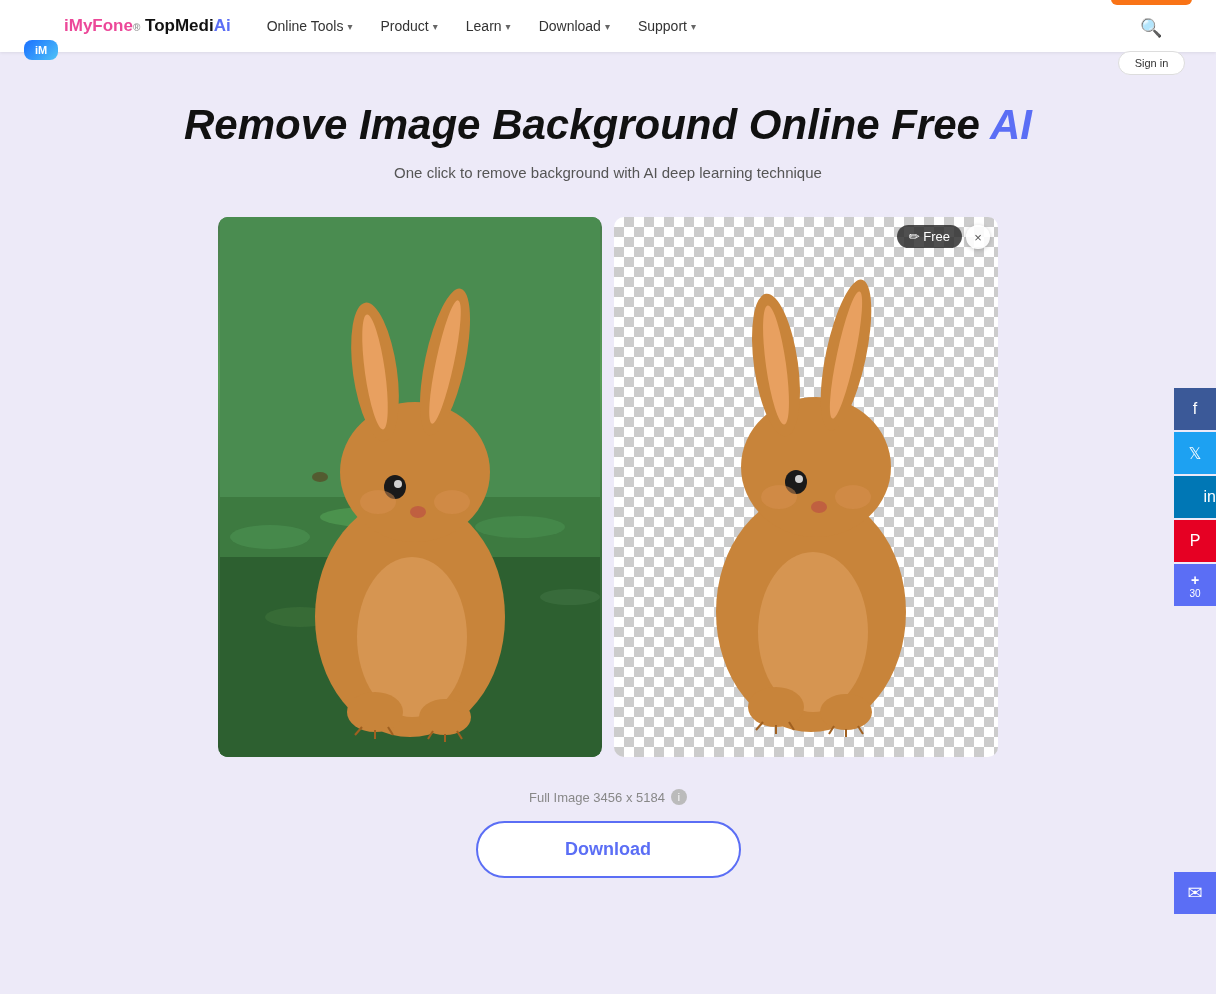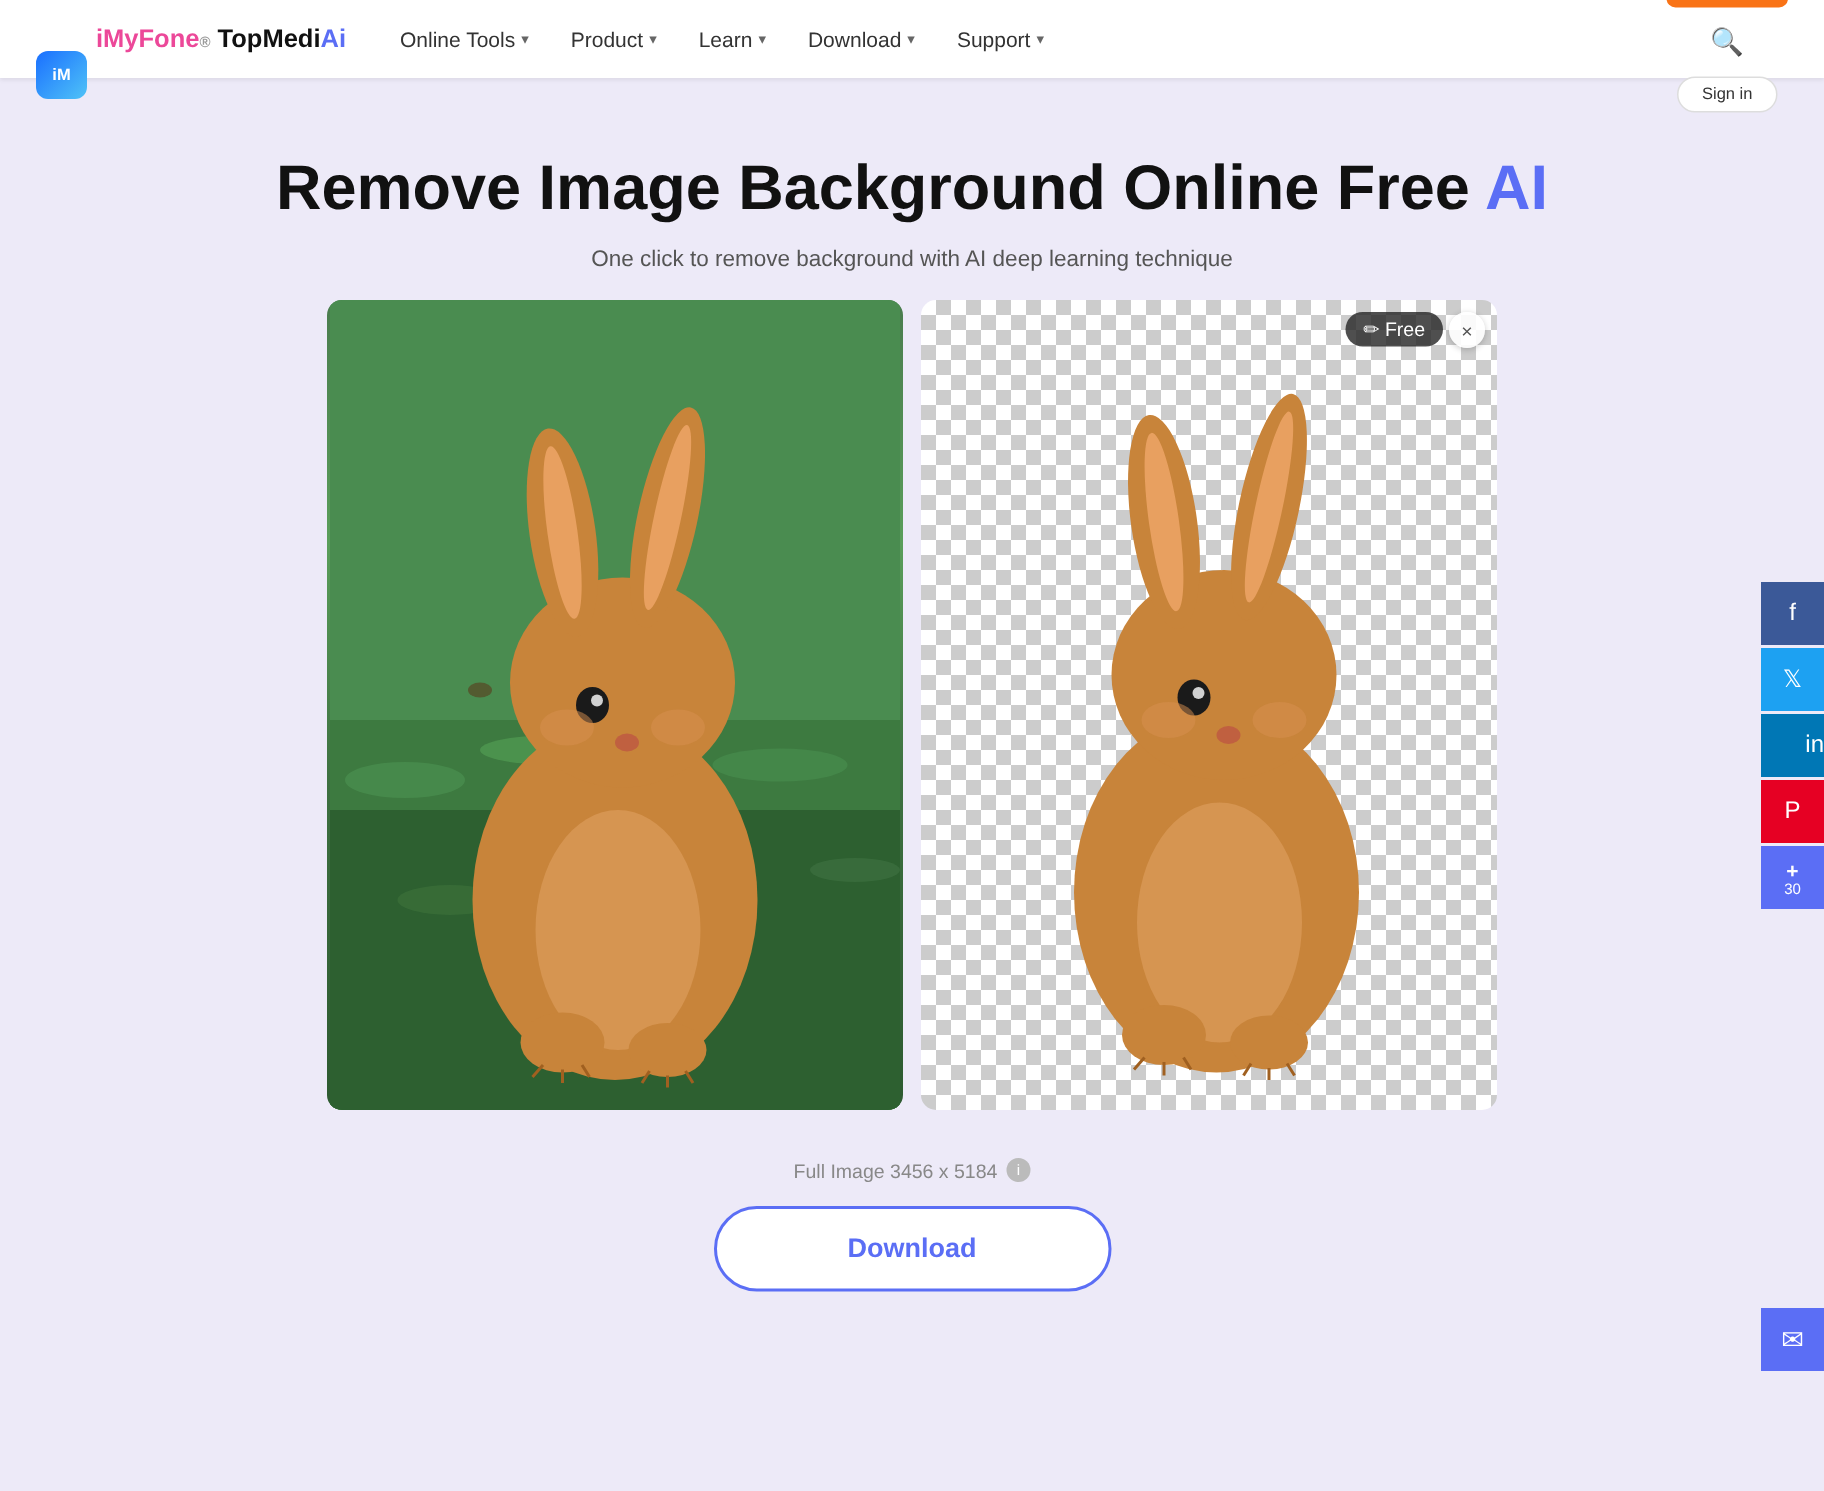--- a/index.html
+++ b/index.html
@@ -18,21 +18,21 @@
       z-index: 10;
     }
     .logo-area {
       display: flex;
       align-items: center;
       gap: 6px;
       margin-right: 16px;
     }
     .logo-icon {
       width: 34px;
-      height: 32px;
+      height: 20px;
       background: linear-gradient(135deg, #1a6fff, #4fc3f7);
       border-radius: 8px;
       display: flex;
       align-items: center;
       justify-content: center;
       color: white;
       font-size: 11px;
       font-weight: bold;
       margin-top: 48px;
     }
@@ -106,28 +106,29 @@
       min-height: 942px;
     }
 
     .hero-title {
       font-size: 42px;
       font-weight: 800;
       color: #111;
       text-align: center;
       margin-bottom: 14px;
       line-height: 1.2;
+      font-style: italic;
     }
     .hero-title .ai-text { color: #5b6ef5; }
 
     .hero-subtitle {
       font-size: 15px;
       color: #555;
       text-align: center;
-      margin-bottom: 19px;
+      margin-bottom: 36px;
     }
 
     
     .image-area {
       display: flex;
       gap: 12px;
       margin-bottom: 32px;
       width: 780px;
       max-width: 100%;
     }

